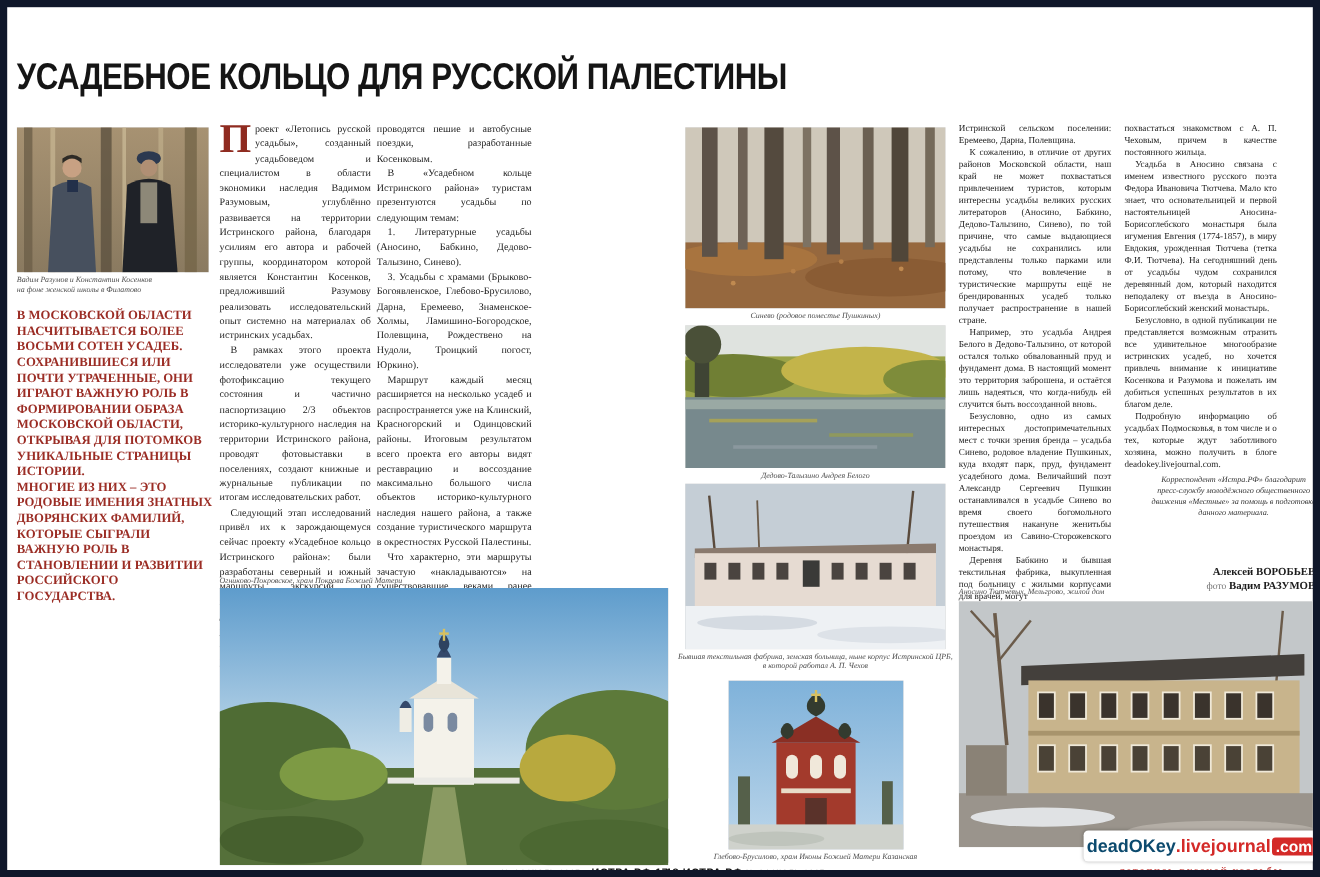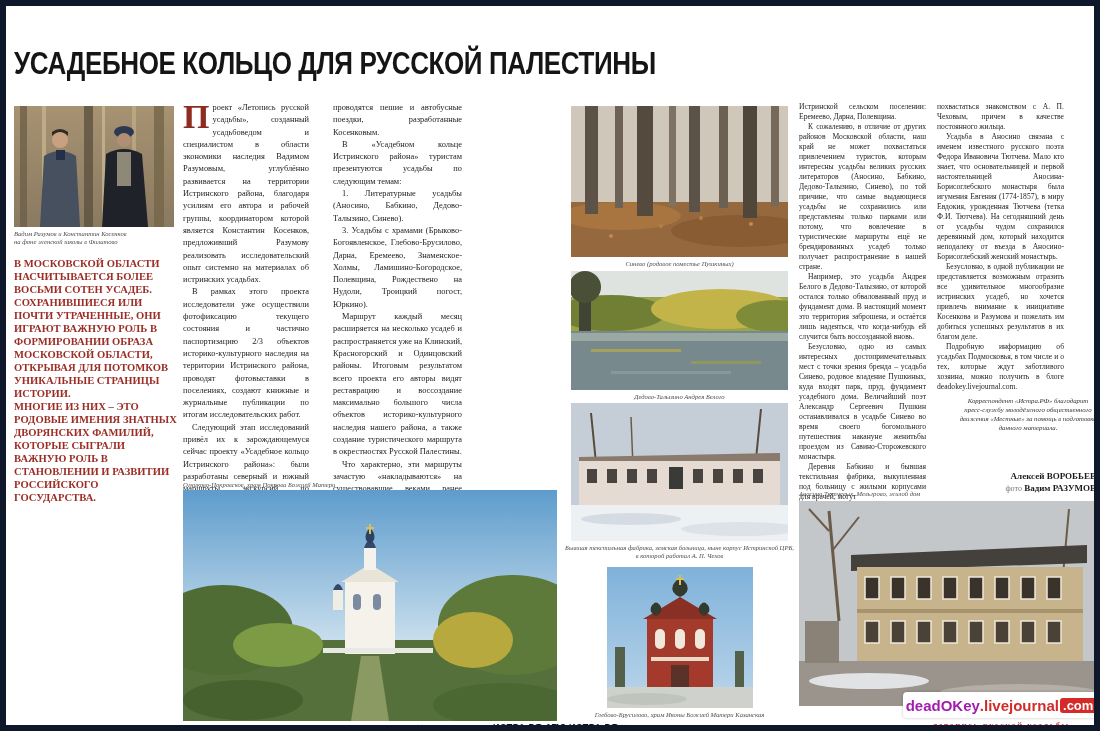--- a/index.html
+++ b/index.html
@@ -26,21 +26,21 @@
   .footer{font-family:"Liberation Sans", sans-serif;font-size:7.5px;color:#8a8a8a;letter-spacing:0.3px;}
   .footer b{font-size:9px;color:#111;letter-spacing:0.5px;}
   .credit{font-style:italic;font-size:6.8px;line-height:9px;color:#333;text-align:center;}
   .byline{text-align:right;font-size:9px;line-height:12px;}
   .byline .author{font-weight:bold;}
   .byline .foto{color:#777;font-size:8px;}
   .byline .photog{font-weight:bold;}
   .logo-box{background:#fff;border-radius:4px;display:flex;align-items:center;justify-content:center;
             font-family:"Liberation Sans", sans-serif;font-weight:bold;font-size:15px;
             box-shadow:0 0 3px rgba(0,0,0,0.25);}
-  .logo-name{color:#a21caf;text-align:center;}
+  .logo-name{color:#0c4a6e;text-align:center;}
   .logo-domain{color:#d42a28;}
   .logo-tld{background:#d42a28;color:#fff;border-radius:3px;padding:0 3px;margin-left:1px;font-size:13px;}
   .logo-tag{font-weight:bold;font-size:8.5px;letter-spacing:1.5px;color:#c43a38;
             text-align:center;font-family:"Liberation Serif", serif;}
 </style>
 </head>
 <body>
 
 <div class="sheet">
 
@@ -80,21 +80,21 @@
   </div>
 
   <div class="abs body-col col-left" style="left:177px;top:96px;">
     <p class="noind">
       <span class="dropcap">П</span><span>роект «Летопись русской усадьбы», созданный усадьбоведом и специалистом в области экономики наследия Вадимом Разумовым, углублённо развивается на территории Истринского района, благодаря усилиям его автора и рабочей группы, координатором которой является Константин Косенков, предложивший Разумову реализовать исследовательский опыт системно на материалах об истринских усадьбах.</span>
     </p>
     <p>В рамках этого проекта исследователи уже осуществили фотофиксацию текущего состояния и частично паспортизацию 2/3 объектов историко-культурного наследия на территории Истринского района, проводят фотовыставки в поселениях, создают книжные и журнальные публикации по итогам исследовательских работ.</p>
     <p>Следующий этап исследований привёл их к зарождающемуся сейчас проекту «Усадебное кольцо Истринского района»: были разработаны северный и южный маршруты экскурсий по памятникам и достопримечательным местам и уже проводятся пешие и автобусные поездки, разработанные Косенковым.</p>
   </div>
 
-  <div class="abs body-col col-left" style="left:308px;top:96px;width:129px;margin-left:19px;">
+  <div class="abs body-col col-left" style="left:308px;top:96px;width:129px;">
     <p class="noind">проводятся пешие и автобусные поездки, разработанные Косенковым.</p>
     <p>В «Усадебном кольце Истринского района» туристам презентуются усадьбы по следующим темам:</p>
     <p>1. Литературные усадьбы (Аносино, Бабкино, Дедово-Талызино, Синево).</p>
     <p>3. Усадьбы с храмами (Брыково-Богоявленское, Глебово-Брусилово, Дарна, Еремеево, Знаменское-Холмы, Ламишино-Богородское, Полевщина, Рождествено на Нудоли, Троицкий погост, Юркино).</p>
     <p>Маршрут каждый месяц расширяется на несколько усадеб и распространяется уже на Клинский, Красногорский и Одинцовский районы. Итоговым результатом всего проекта его авторы видят реставрацию и воссоздание максимально большого числа объектов историко-культурного наследия нашего района, а также создание туристического маршрута в окрестностях Русской Палестины.</p>
     <p>Что характерно, эти маршруты зачастую «накладываются» на существовавшие веками ранее паломнические пути. Например, так произошло в</p>
   </div>
 
   <div class="abs caption" style="left:177px;top:475px;width:300px;">Огниково-Покровское, храм Покрова Божией Матери</div>
   <div class="abs photo" style="left:177px;top:484px;width:374px;height:231px;">

